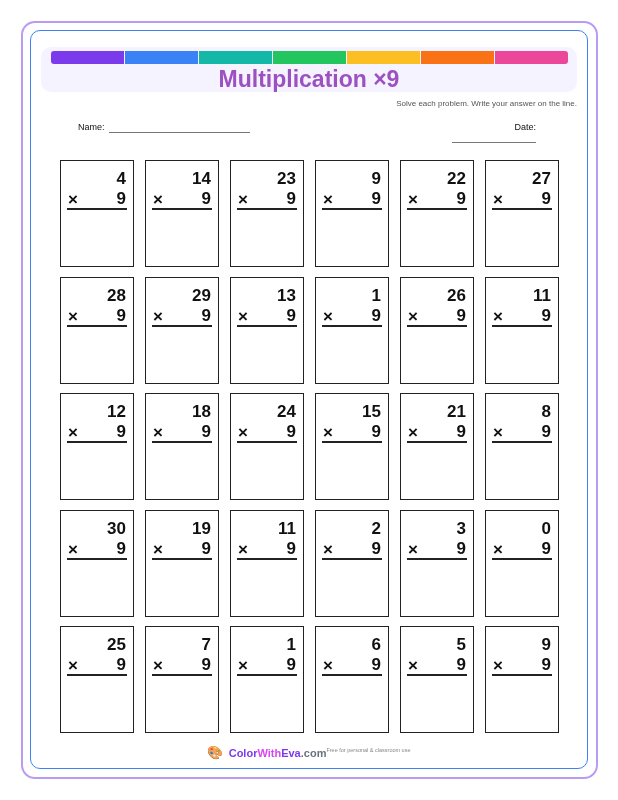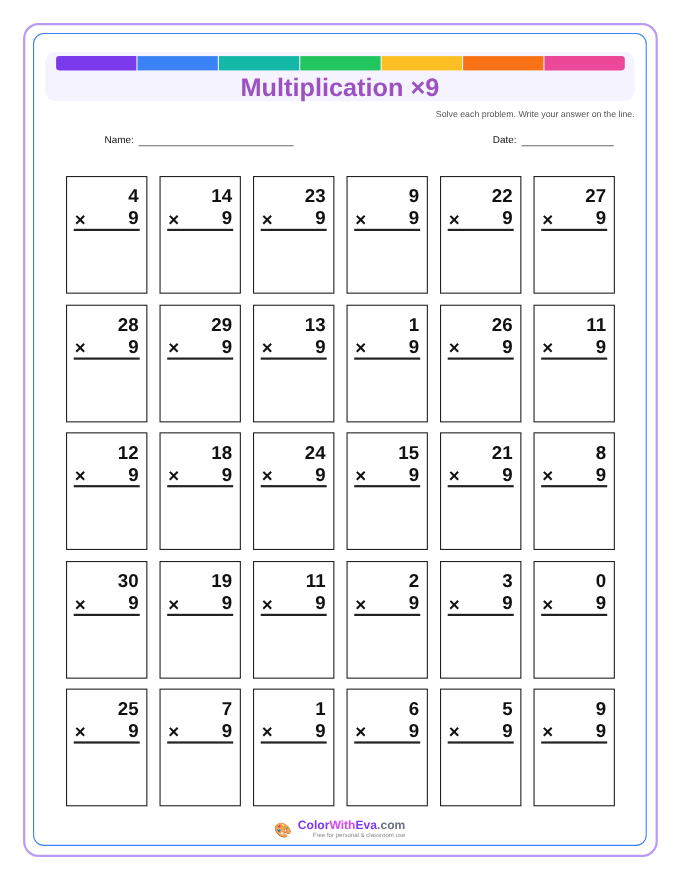--- a/index.html
+++ b/index.html
@@ -32,23 +32,23 @@
     }
     .instructions {
       position: absolute; left: 41px; top: 99px; width: 536px; text-align: right;
       font-size: 8px; color: #555; line-height: 10px;
     }
     .field {
       position: absolute; top: 122px; font-size: 9px; color: #111; line-height: 11px;
       display: flex; align-items: flex-end;
     }
     .field .line { display: inline-block; border-bottom: 1px solid #777; height: 9px; margin-left: 4px; }
-    .name-field { left: 59px; padding-left: 36px; }
+    .name-field { left: 42px; padding-left: 36px; }
     .name-field .line { width: 141px; }
-    .date-field { left: 448px; }
+    .date-field { left: 448px; flex-direction: column; }
     .date-field .line { width: 84px; }
 
     .grid {
       position: absolute; left: 60px; top: 160px;
       display: grid; grid-template-columns: repeat(6, 74px); column-gap: 11px;
       grid-auto-rows: 107px; row-gap: 9.5px;
     }
     .problem {
       box-sizing: border-box; border: 1.5px solid #222; background: #fff; position: relative;
     }
@@ -61,21 +61,21 @@
     .problem .bottom {
       position: absolute; right: 7px; top: 28px; font-size: 17px; font-weight: bold; line-height: 20px;
     }
     .problem .answer-line {
       position: absolute; left: 6px; right: 6px; top: 47px; border-top: 2px solid #222;
     }
     .footer {
       position: absolute; left: 0; top: 745px; width: 618px; display: flex; justify-content: center; align-items: center;
     }
     .footer .palette { font-size: 13px; line-height: 16px; margin-right: 5px; }
-    .footer .brand { display: flex; flex-direction: column; align-items: flex-end; }
+    .footer .brand { display: flex; flex-direction: row; }
     .footer .brand-name { font-size: 11px; font-weight: bold; line-height: 12px; }
     .footer .tagline { font-size: 5.5px; color: #888; line-height: 7px; }
   </style>
 </head>
 <body>
 
 <div class="outer-frame"></div>
 <div class="inner-frame"></div>
 
 <div class="header-panel"></div>

